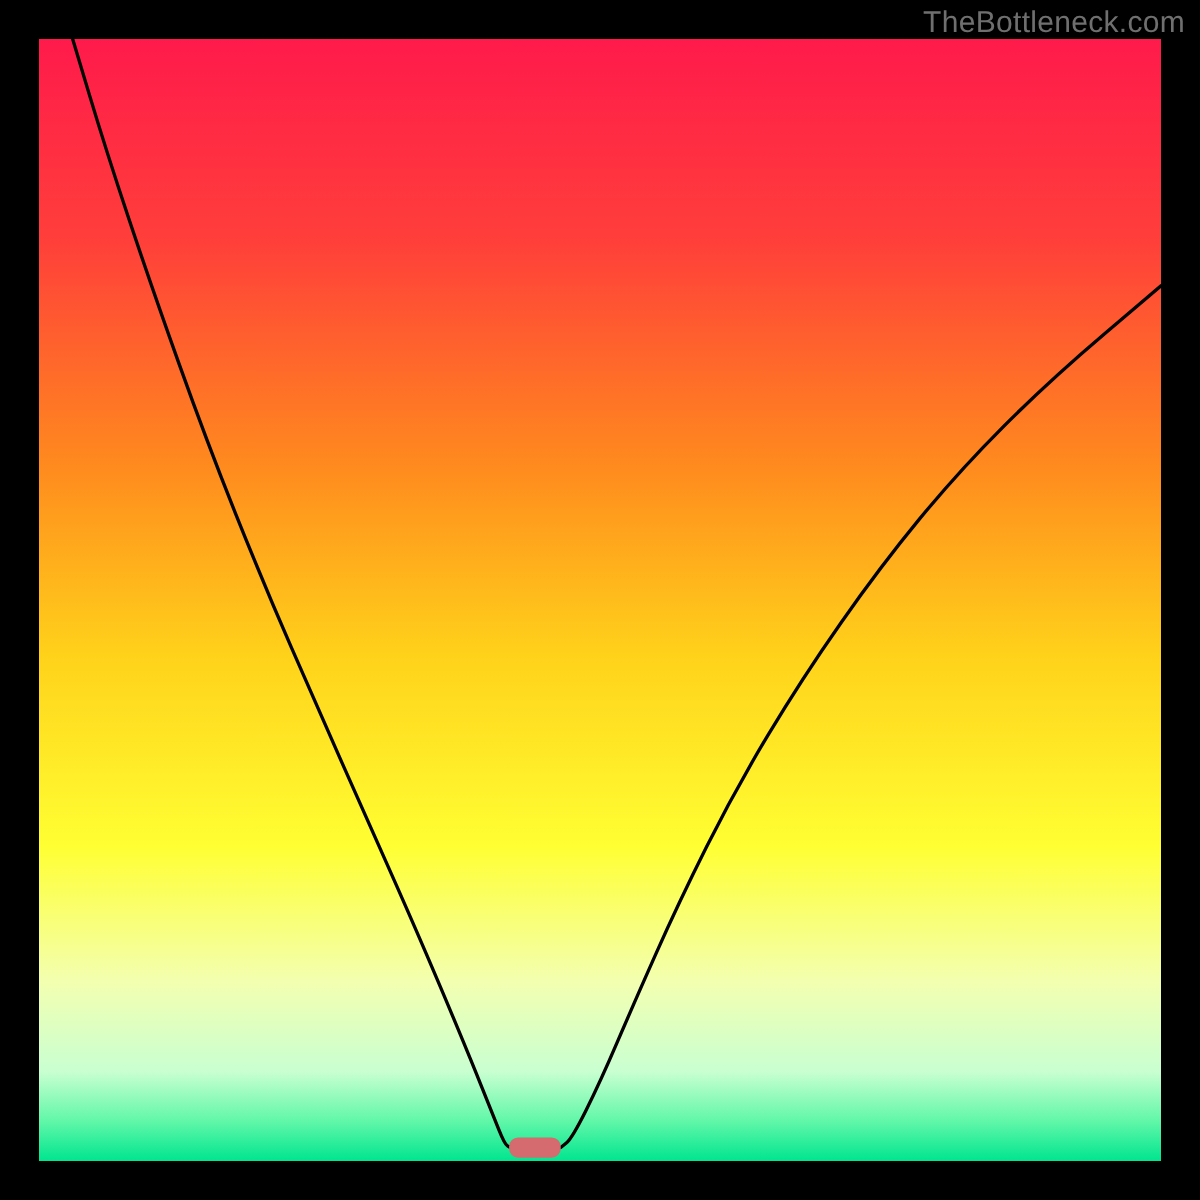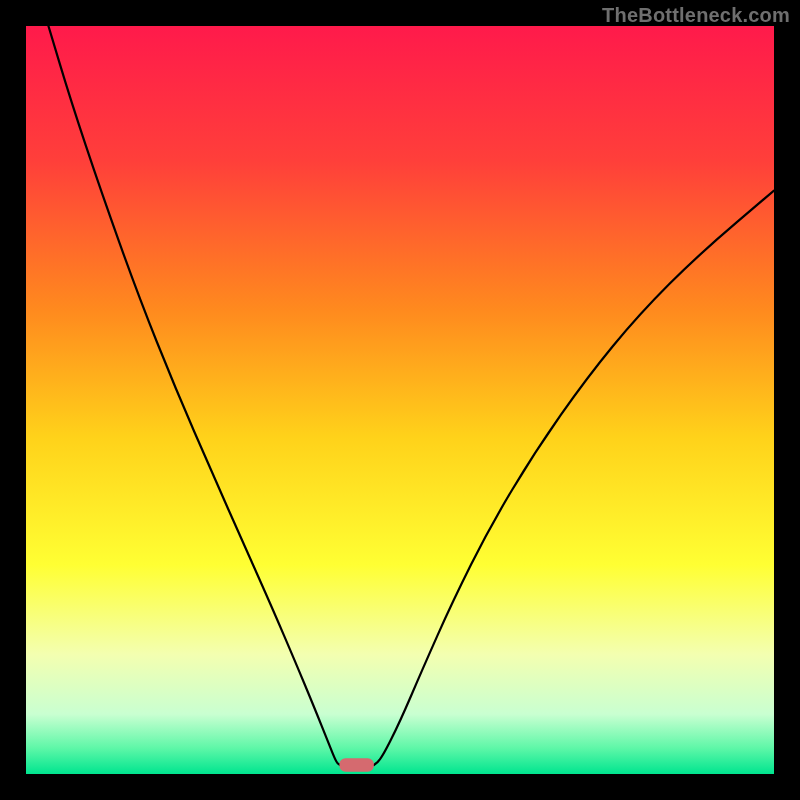--- a/index.html
+++ b/index.html
@@ -25,21 +25,21 @@
     top: 0;
     width: 748px;
     height: 748px;
   }
   .watermark {
     position: absolute;
     top: 4px;
     right: 10px;
     color: #6f6f6f;
     font-size: 20px;
-    font-weight: 700;
+    font-weight: 400;
     letter-spacing: 0.2px;
     user-select: none;
   }
   svg {
     display: block;
   }
 </style>
 </head>
 <body>
 

